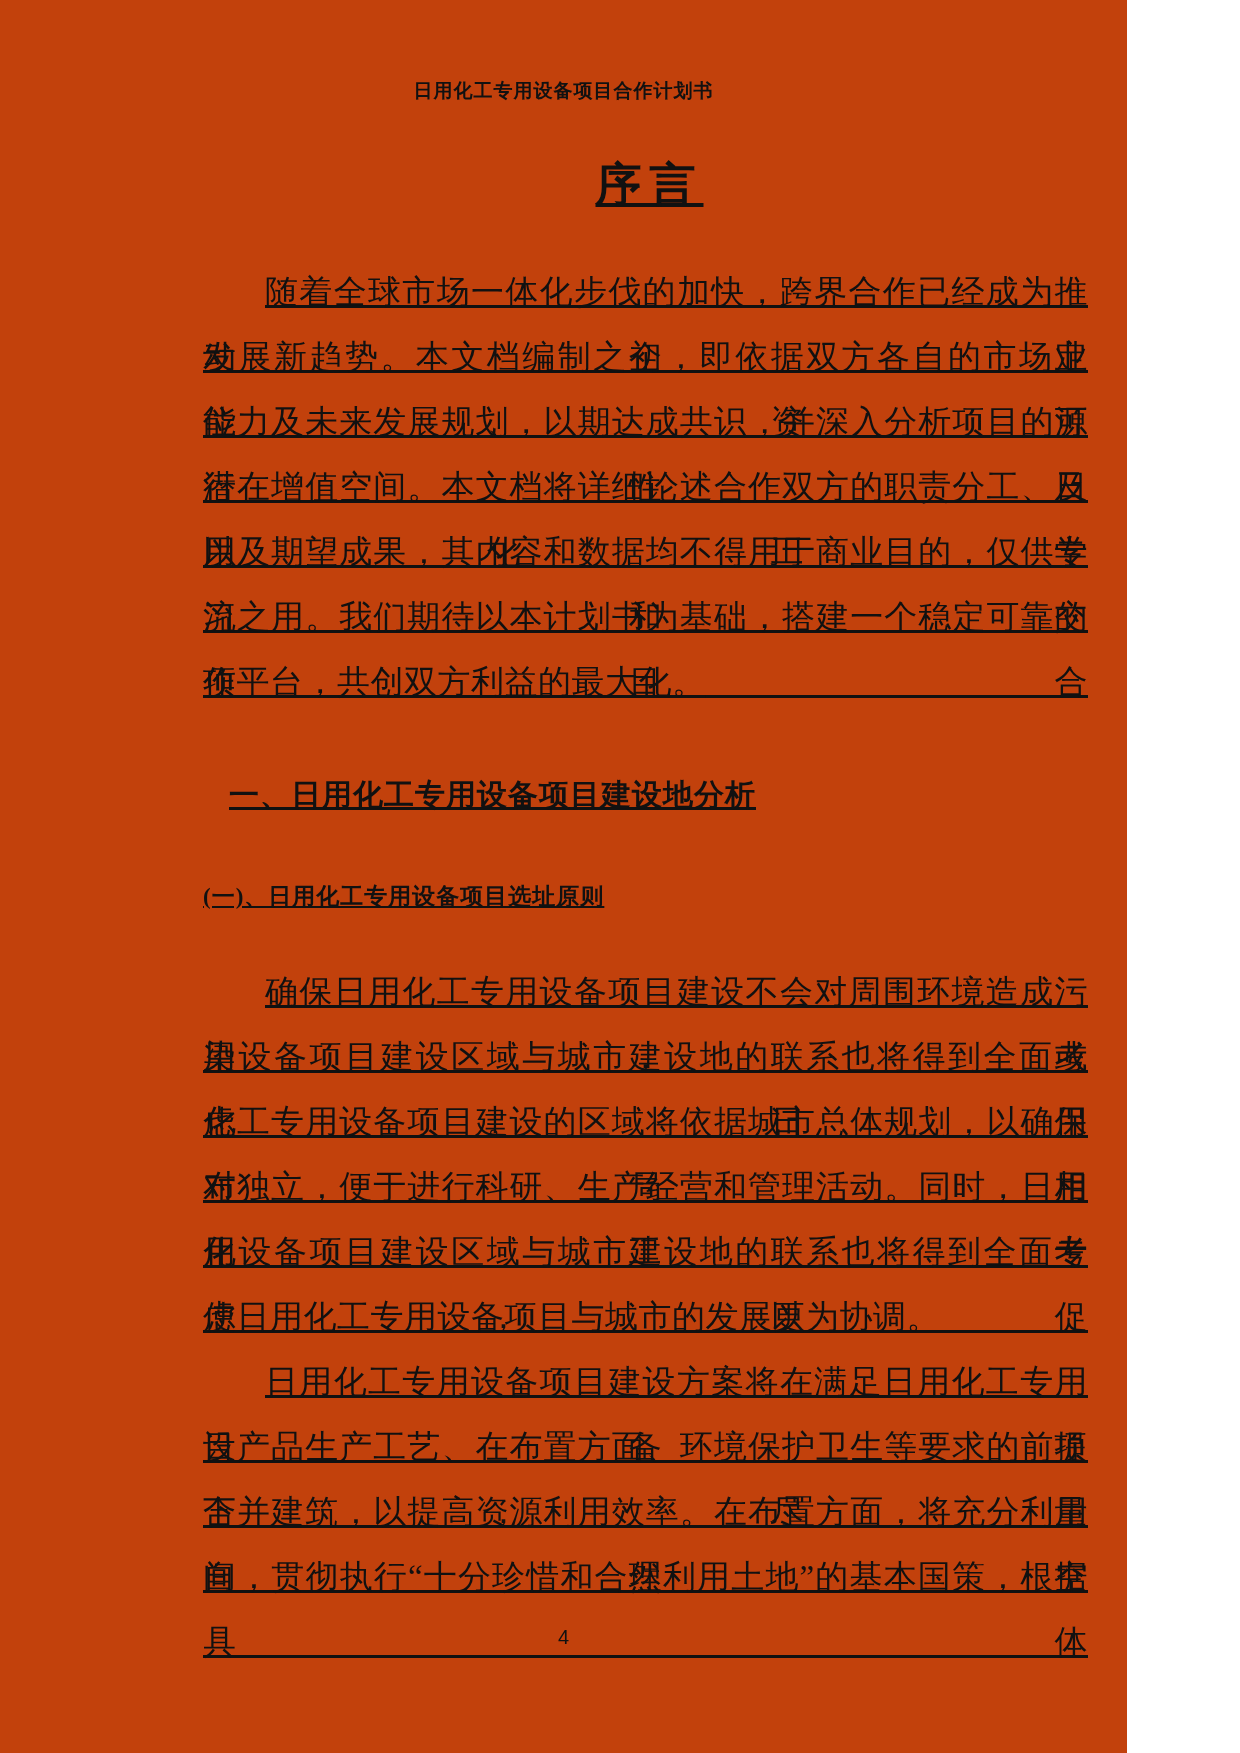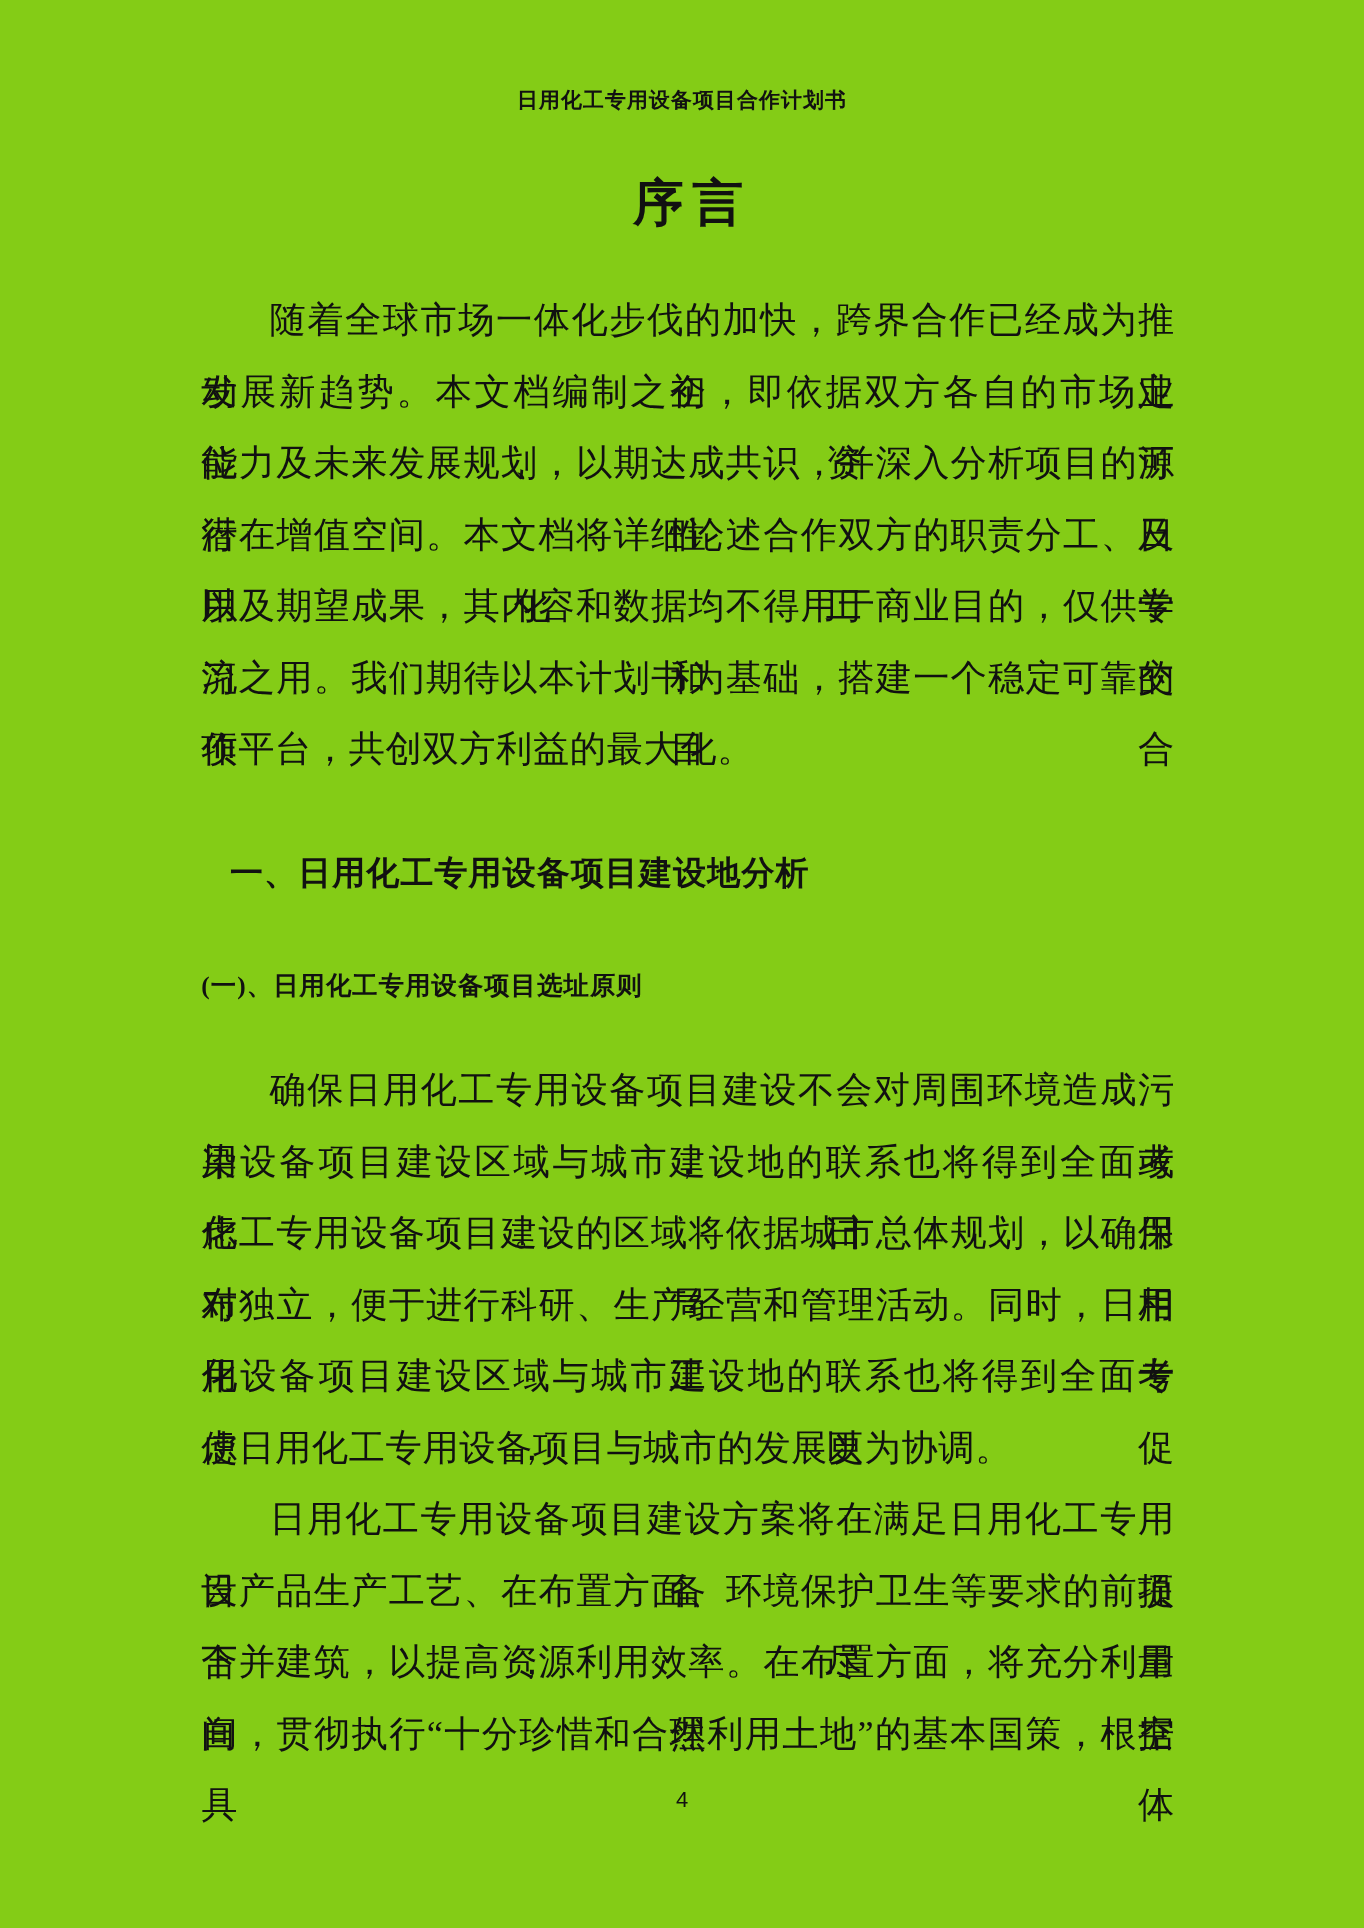--- a/index.html
+++ b/index.html
@@ -2,43 +2,44 @@
 <html><head>
 <meta charset="utf-8">
 <style>
   html, body {
     margin: 0;
     padding: 0;
     background: #ffffff;
   }
   .page {
     position: relative;
-    width: 1240px;
+    width: 1127px;
     height: 1753px;
-    background: #84cc16;
+    background: #c2410c;
     color: #111111;
     font-family: "Liberation Serif", "DejaVu Serif", serif;
     overflow: hidden;
   }
   .header {
     position: absolute;
     top: 78px;
     left: 0;
     width: 100%;
     text-align: center;
     font-size: 19px;
     font-weight: 600;
     letter-spacing: 1px;
     color: #111111;
   }
   .content {
     position: absolute;
     top: 0;
-    left: 183px;
+    left: 203px;
     width: 885px;
+    text-decoration: underline;
   }
   .doc-title {
     margin: 0;
     padding-top: 156px;
     line-height: 58px;
     text-align: center;
     font-size: 46px;
     font-weight: 700;
     letter-spacing: 8px;
     text-indent: 8px; 

